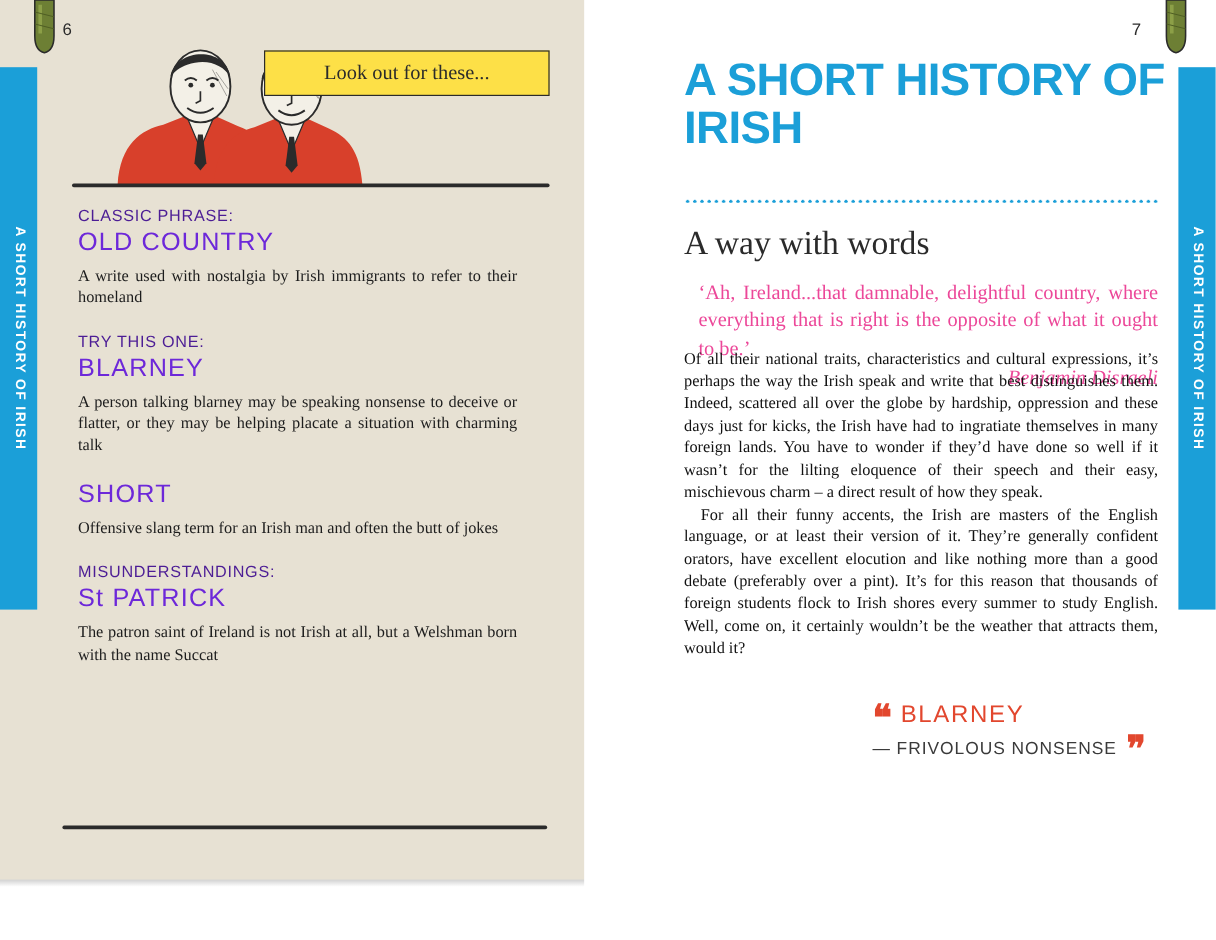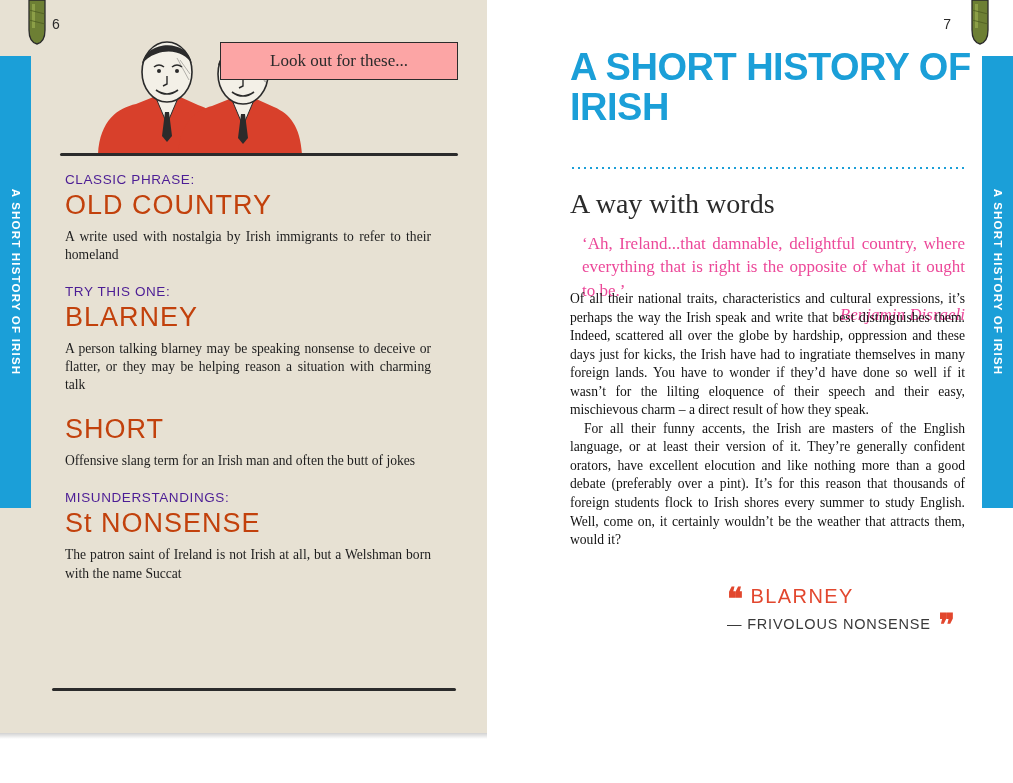--- a/index.html
+++ b/index.html
@@ -113,21 +113,21 @@
     width: 400px;
     height: 125px;
   }
   .speech-bubble {
     position: absolute;
     left: 160px;
     top: 10px;
     width: 238px;
     height: 38px;
     border: 1.4px solid #2b2b2b;
-    background: #fca5a5;
+    background: #fde047;
     box-sizing: border-box;
   }
   .speech-bubble .bubble-text {
     position: absolute;
     left: 0; right: 0; top: 50%;
     transform: translateY(-50%);
     text-align: center;
     font-family: "Liberation Serif", serif;
     font-size: 17px;
     color: #2b2b2b;
@@ -161,24 +161,24 @@
   .entry { margin-bottom: 20px; }
   .entry-kicker {
     font-family: "Liberation Sans", sans-serif;
     font-size: 13.5px;
     letter-spacing: 0.6px;
     color: #4c1d95;
     margin-bottom: 3px;
   }
   .entry-term {
     font-family: "Liberation Sans", sans-serif;
-    font-size: 27px;
+    font-size: 21px;
     font-weight: normal;
     letter-spacing: 1px;
-    color: #c2410c;
+    color: #6d28d9;
     margin-bottom: 7px;
   }
   .entry-desc {
     font-family: "Liberation Serif", serif;
     font-size: 13.6px;
     line-height: 1.33;
     color: #1d1d1d;
     text-align: justify;
   }
 
@@ -366,31 +366,31 @@
 
       <div class="entry">
         <div class="entry-kicker">CLASSIC PHRASE:</div>
         <div class="entry-term">OLD COUNTRY</div>
         <div class="entry-desc">A write used with nostalgia by Irish immigrants to refer to their homeland</div>
       </div>
 
       <div class="entry">
         <div class="entry-kicker">TRY THIS ONE:</div>
         <div class="entry-term">BLARNEY</div>
-        <div class="entry-desc">A person talking blarney may be speaking nonsense to deceive or flatter, or they may be helping reason a situation with charming talk</div>
+        <div class="entry-desc">A person talking blarney may be speaking nonsense to deceive or flatter, or they may be helping placate a situation with charming talk</div>
       </div>
 
       <div class="entry">
         <div class="entry-term">SHORT</div>
         <div class="entry-desc">Offensive slang term for an Irish man and often the butt of jokes</div>
       </div>
 
       <div class="entry">
         <div class="entry-kicker">MISUNDERSTANDINGS:</div>
-        <div class="entry-term">St NONSENSE</div>
+        <div class="entry-term">St PATRICK</div>
         <div class="entry-desc">The patron saint of Ireland is not Irish at all, but a Welshman born with the name Succat</div>
       </div>
 
     </div>
 
     <div class="rule-bottom"></div>
   </div>
   <div class="page-left-shadow"></div>
 
   <div class="page-right">

